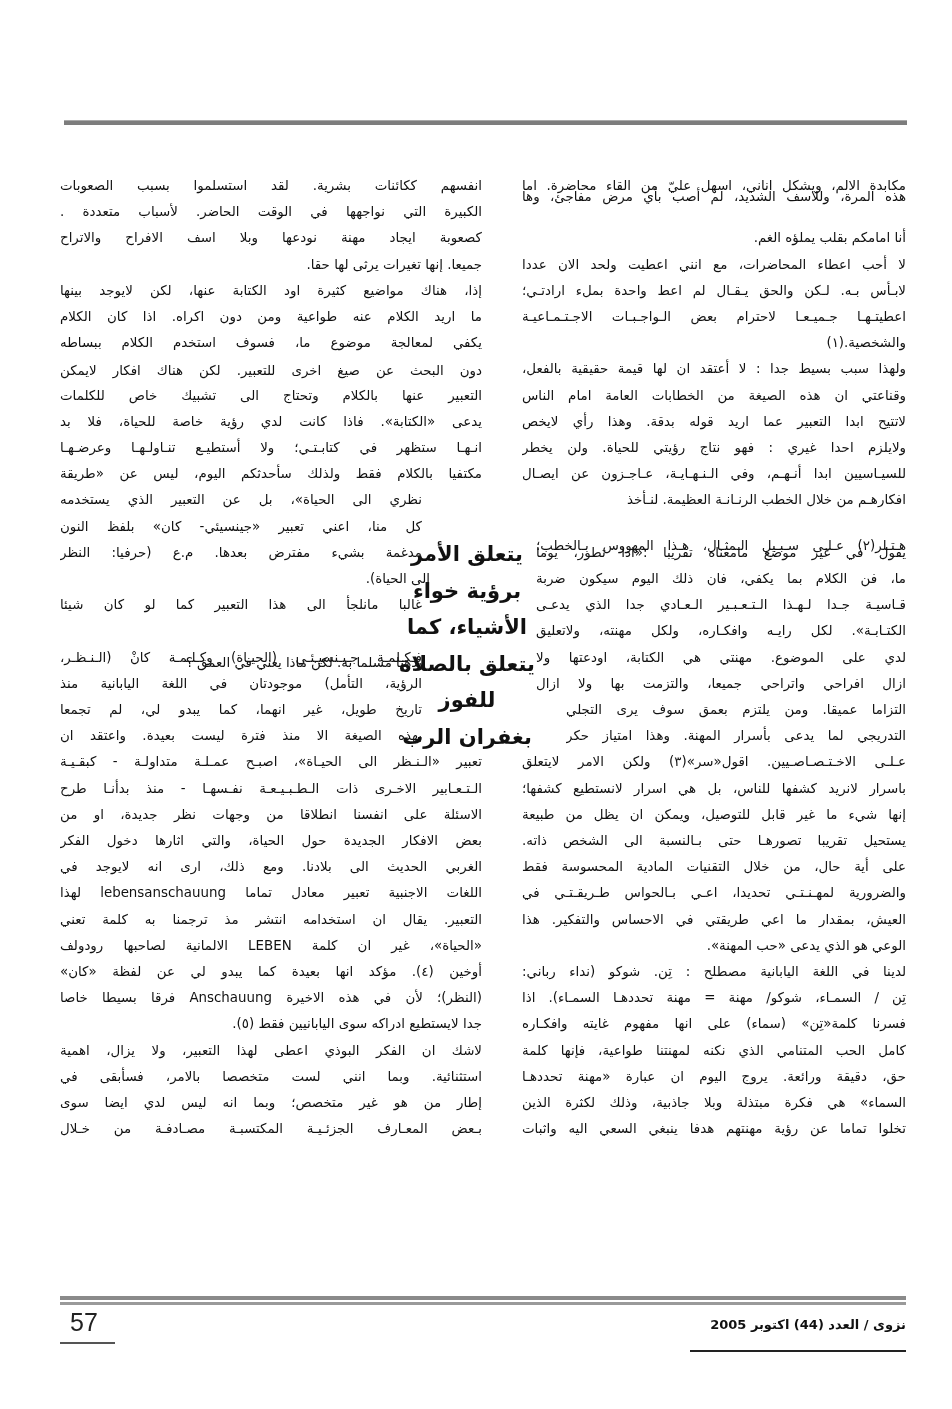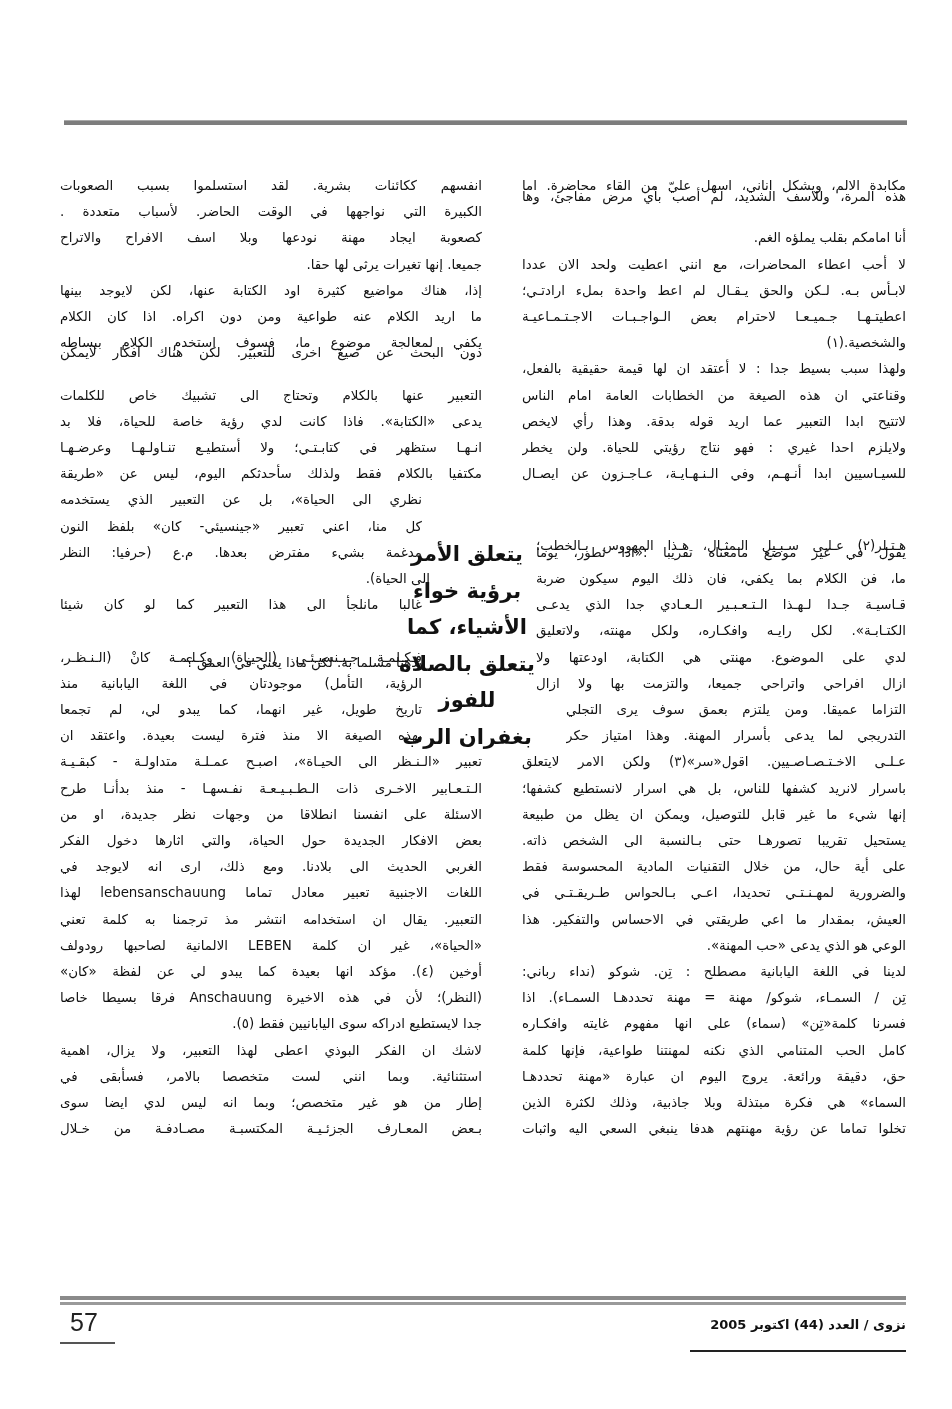--- a/index.html
+++ b/index.html
@@ -63,20 +63,21 @@
     <div class="line last" style="top: 54.4px; width: 384px; right: 0px;">أنا امامكم بقلب يملؤه الغم.</div>
     <div class="line" style="top: 80.6px; width: 384px; right: 0px;">لا أحب اعطاء المحاضرات، مع انني اعطيت ولحد الان عددا</div>
     <div class="line" style="top: 106.8px; width: 384px; right: 0px;">لابـأس بـه. لـكن والحق يـقـال لم اعط واحدة بملء ارادتـي؛</div>
     <div class="line" style="top: 133px; width: 384px; right: 0px;">اعطيتـهـا جـميـعـا لاحترام بعض الـواجـبـات الاجـتـمـاعيـة</div>
     <div class="line last" style="top: 159.2px; width: 384px; right: 0px;">والشخصية.(١)</div>
     <div class="line" style="top: 185.4px; width: 384px; right: 0px;">ولهذا سبب بسيط جدا : لا أعتقد ان لها قيمة حقيقية بالفعل،</div>
     <div class="line" style="top: 211.6px; width: 384px; right: 0px;">وقناعتي ان هذه الصيغة من الخطابات العامة امام الناس</div>
     <div class="line" style="top: 237.8px; width: 384px; right: 0px;">لاتتيح ابدا التعبير عما اريد قوله بدقة. وهذا رأي لايخص</div>
     <div class="line" style="top: 264px; width: 384px; right: 0px;">ولايلزم احدا غيري : فهو نتاج رؤيتي للحياة. ولن يخطر</div>
     <div class="line" style="top: 290.2px; width: 384px; right: 0px;">للسيـاسيين ابدا أنـهـم، وفي الـنـهـايـة، عـاجـزون عن ايصـال</div>
+    <div class="line last" style="top: 316.4px; width: 330px; right: 0px;">افكارهـم من خلال الخطب الرنـانـة العظيمة. لنـأخذ</div>
     <div class="line" style="top: 362px; width: 370px; right: 0px;">هـتـلر(٢) عـلـى سـبـيل الـمثـال، هـذا المهووس بـالخطب؛</div>
     <div class="line" style="top: 368.8px; width: 370px; right: 0px;">يقول في غير موضع مامعناه تقريبا :«اذا تطور، يوما</div>
     <div class="line" style="top: 395px; width: 370px; right: 0px;">ما، فن الكلام بما يكفي، فان ذلك اليوم سيكون ضربة</div>
     <div class="line" style="top: 421.2px; width: 370px; right: 0px;">قـاسيـة جـدا لـهـذا الـتـعـبـير الـعـادي جدا الذي يدعـى</div>
     <div class="line" style="top: 447.4px; width: 370px; right: 0px;">الكتـابـة». لكل رايـه وافكـاره، ولكل مهنته، ولاتعليق</div>
     <div class="line" style="top: 473.6px; width: 370px; right: 0px;">لدي على الموضوع. مهنتي هي الكتابة، اودعتها ولا</div>
     <div class="line" style="top: 499.8px; width: 370px; right: 0px;">ازال افراحي واتراحي جميعا، والتزمت بها ولا ازال</div>
     <div class="line" style="top: 526px; width: 340px; right: 0px;">التزاما عميقا. ومن يلتزم بعمق سوف يرى التجلي</div>
     <div class="line" style="top: 552.2px; width: 340px; right: 0px;">التدريجي لما يدعى بأسرار المهنة. وهذا امتياز حكر</div>
     <div class="line" style="top: 578.4px; width: 384px; right: 0px;">عـلـى الاخـتـصـاصـيين. اقول«سر»(٣) ولكن الامر لايتعلق</div>
@@ -97,21 +98,21 @@
   </div>
 
 <div class="col col-left" id="col-left">
     <div class="line" style="top: 2px; width: 422px; right: 0px;">انفسهم ككائنات بشرية. لقد استسلموا بسبب الصعوبات</div>
     <div class="line" style="top: 28.2px; width: 422px; right: 0px;">الكبيرة التي نواجهها في الوقت الحاضر. لأسباب متعددة .</div>
     <div class="line" style="top: 54.4px; width: 422px; right: 0px;">كصعوبة ايجاد مهنة نودعها وبلا اسف الافراح والاتراح</div>
     <div class="line last" style="top: 80.6px; width: 422px; right: 0px;">جميعا. إنها تغيرات يرثى لها حقا.</div>
     <div class="line" style="top: 106.8px; width: 422px; right: 0px;">إذا، هناك مواضيع كثيرة اود الكتابة عنها، لكن لايوجد بينها</div>
     <div class="line" style="top: 159.2px; width: 422px; right: 0px;">يكفي لمعالجة موضوع ما، فسوف استخدم الكلام ببساطه</div>
     <div class="line" style="top: 133px; width: 422px; right: 0px;">ما اريد الكلام عنه طواعية ومن دون اكراه. اذا كان الكلام</div>
-    <div class="line" style="top: 169px; width: 422px; right: 0px;">دون البحث عن صيغ اخرى للتعبير. لكن هناك افكار لايمكن</div>
+    <div class="line" style="top: 187px; width: 422px; right: 0px;">دون البحث عن صيغ اخرى للتعبير. لكن هناك افكار لايمكن</div>
     <div class="line" style="top: 211.6px; width: 422px; right: 0px;">التعبير عنها بالكلام وتحتاج الى تشبيك خاص للكلمات</div>
     <div class="line" style="top: 237.8px; width: 422px; right: 0px;">يدعى «الكتابة». فاذا كانت لدي رؤية خاصة للحياة، فلا بد</div>
     <div class="line" style="top: 264px; width: 422px; right: 0px;">انـهـا ستظهر في كتابـتـي؛ ولا أستطيـع تنـاولـهـا وعرضـهـا</div>
     <div class="line" style="top: 290.2px; width: 422px; right: 0px;">مكتفيا بالكلام فقط ولذلك سأحدثكم اليوم، ليس عن «طريقة</div>
     <div class="line" style="top: 316.4px; width: 362px; right: 60px;">نظري الى الحياة»، بل عن التعبير الذي يستخدمه</div>
     <div class="line" style="top: 342.6px; width: 362px; right: 60px;">كل منا، اعني تعبير «جينسيئي- كان» بلفظ النون</div>
     <div class="line" style="top: 368.8px; width: 362px; right: 60px;">مدغمة بشيء مفترض بعدها. م.ع (حرفيا: النظر</div>
     <div class="line last" style="top: 395px; width: 362px; right: 52px;">الى الحياة).</div>
     <div class="line" style="top: 421.2px; width: 362px; right: 60px;">غالبا مانلجأ الى هذا التعبير كما لو كان شيئا</div>
     <div class="line last" style="top: 447.4px; width: 362px; right: 60px; margin-top: 32px;">بدهيا مسلما به. لكن ماذا يعني في العمق ؟</div>

